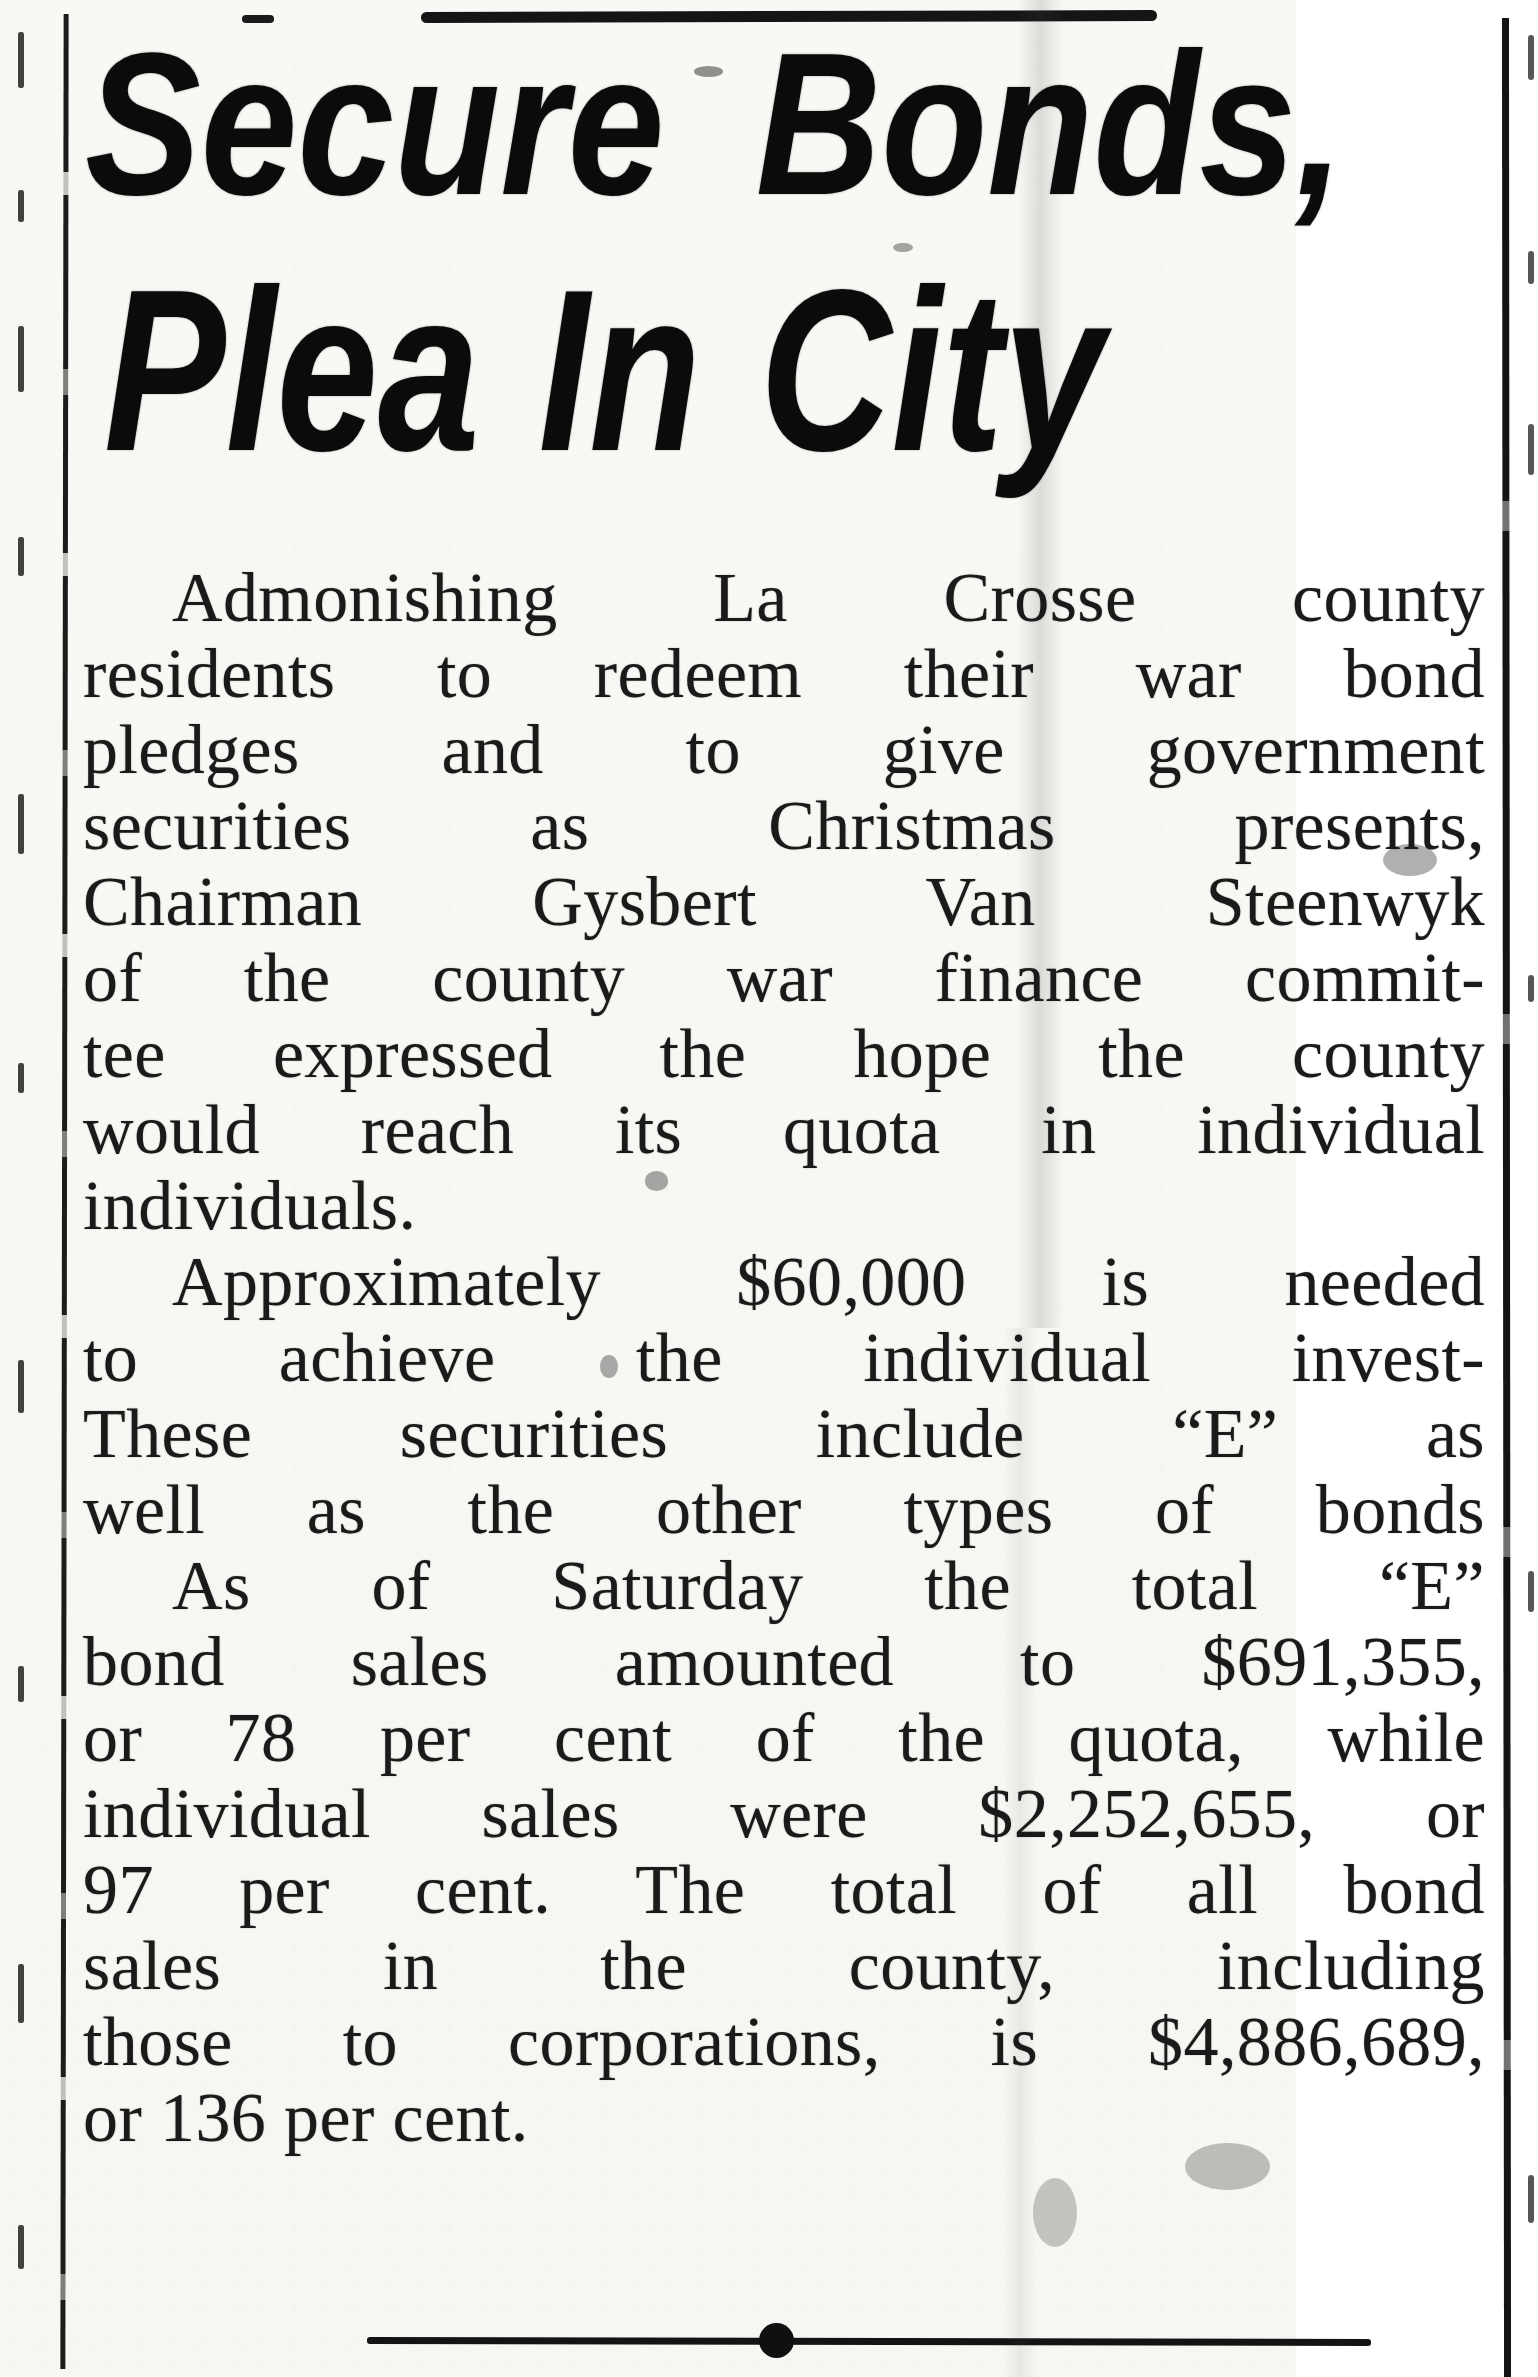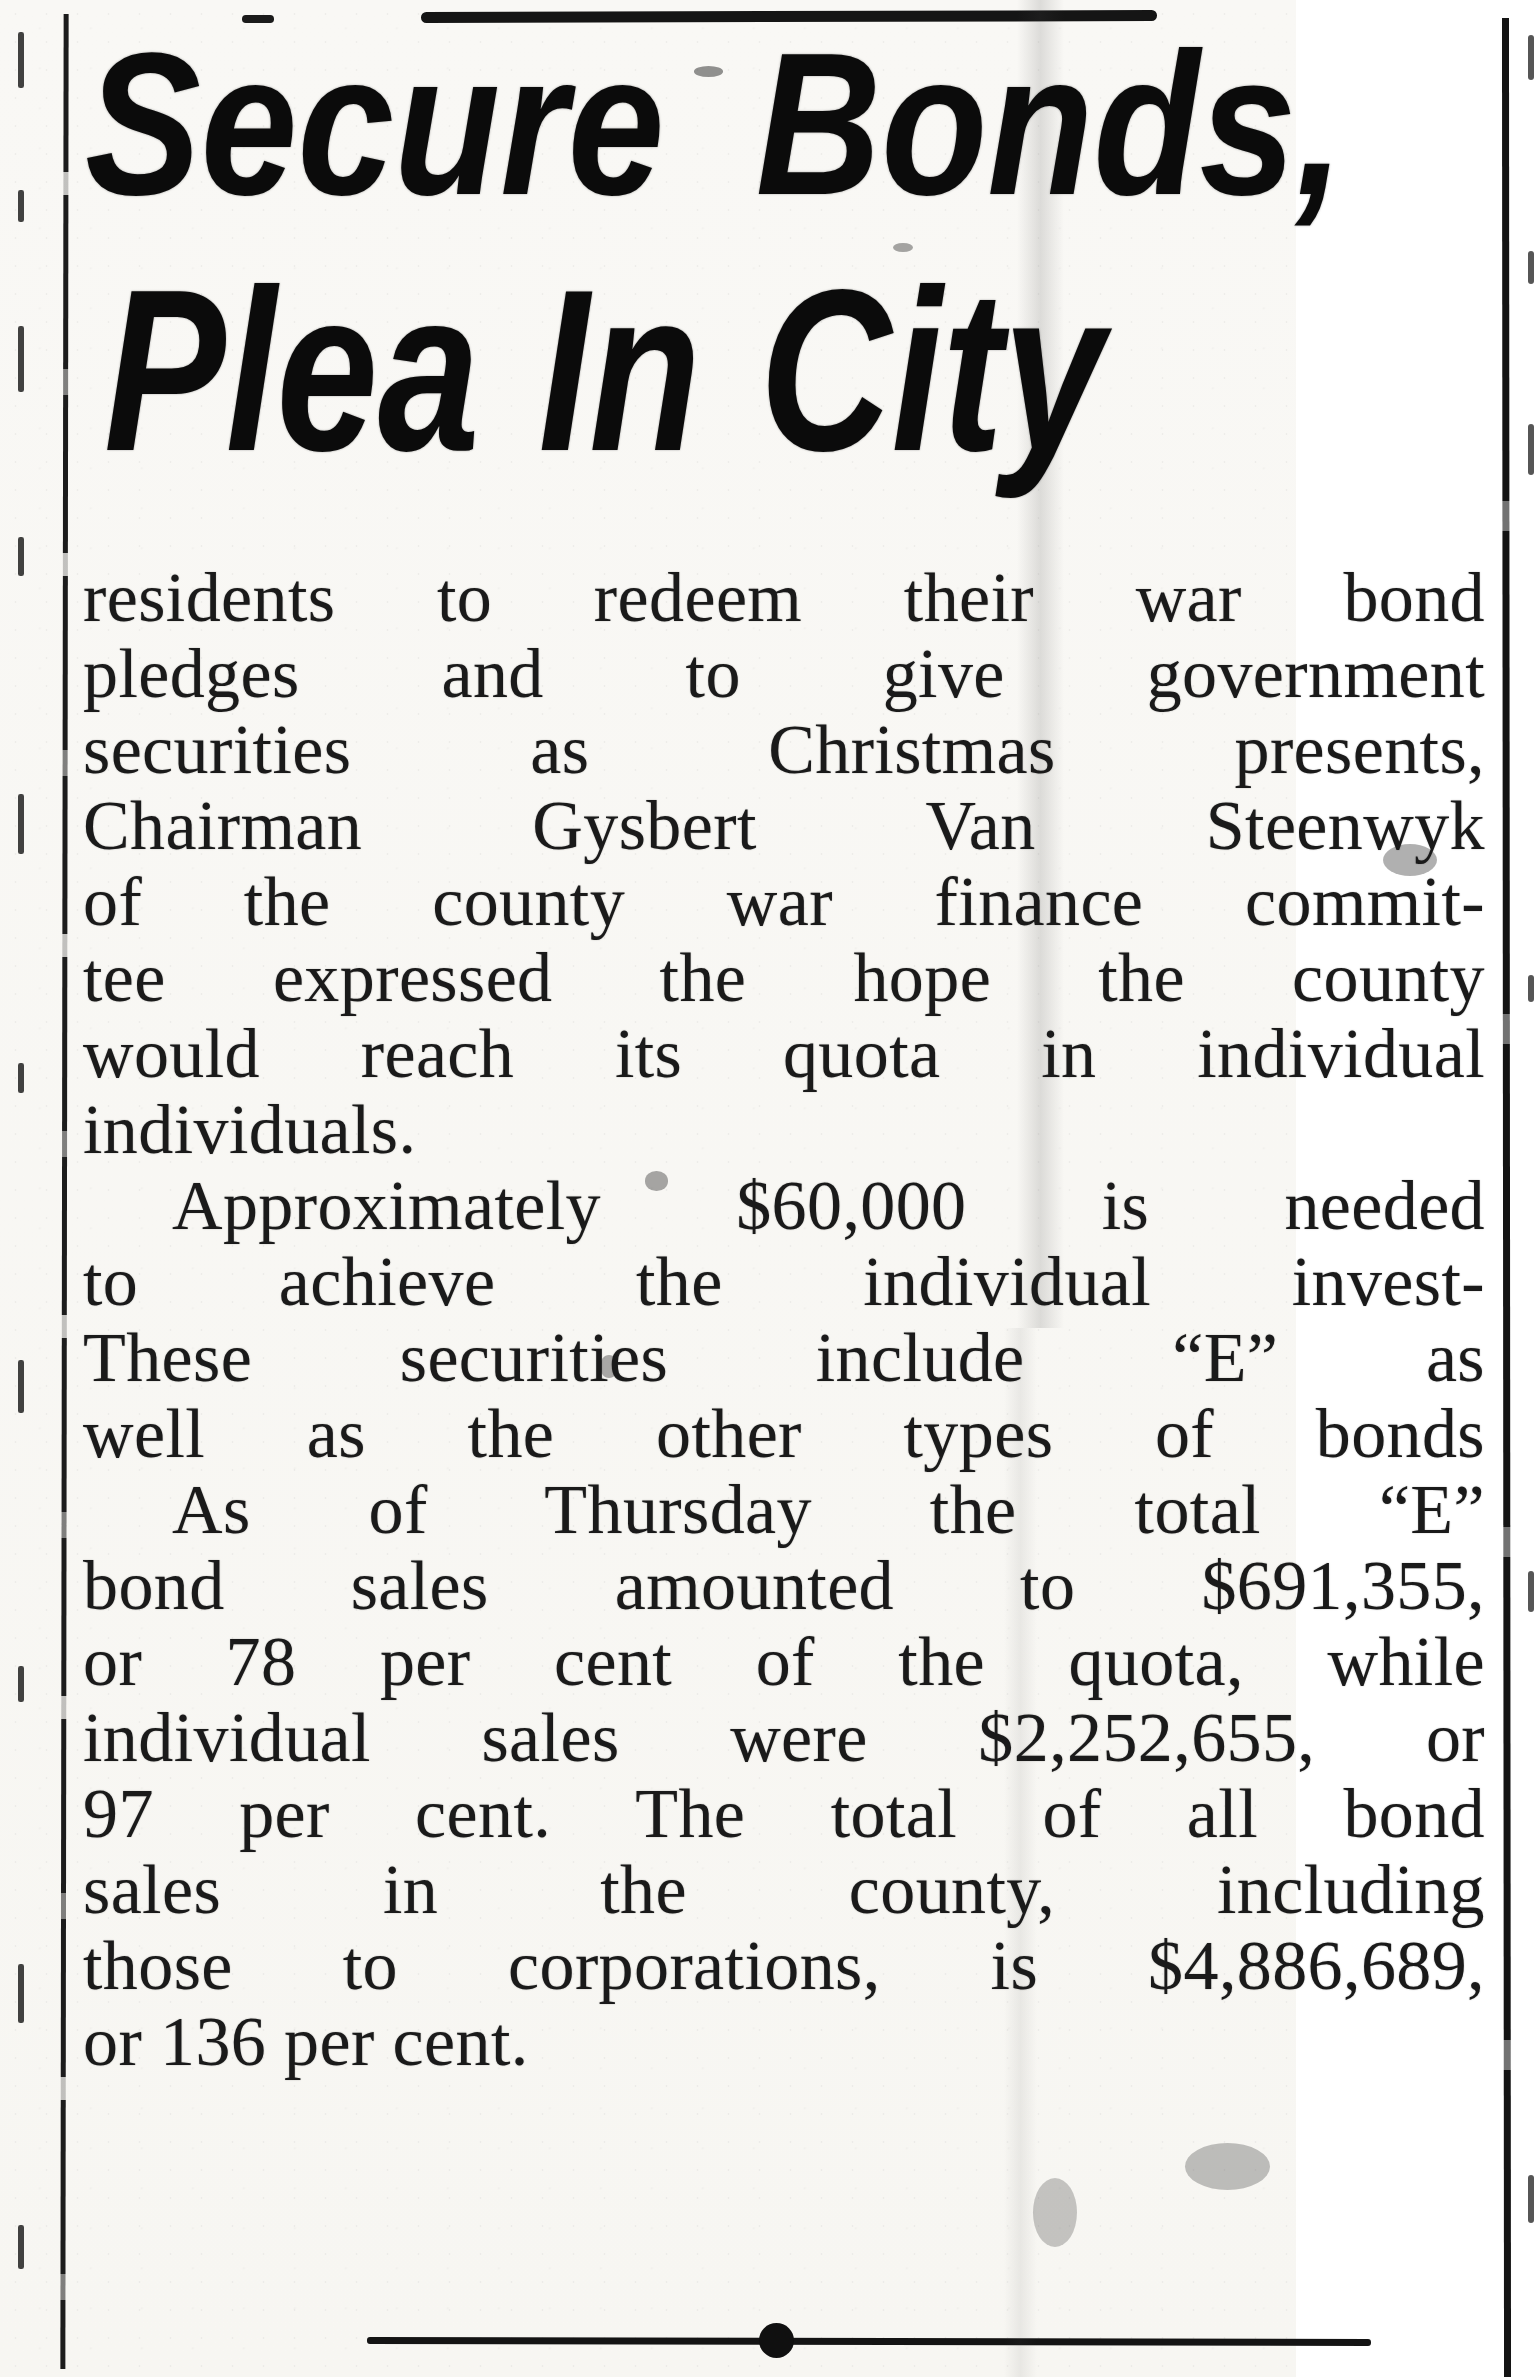--- a/index.html
+++ b/index.html
@@ -114,37 +114,38 @@
   <div class="artifact speck" style="left:645px;top:1171px;width:22.6px;height:19.6px;background:rgba(40,40,40,0.4)"></div>
   <div class="artifact speck" style="left:600px;top:1355px;width:18px;height:22.6px;background:rgba(50,50,50,0.4)"></div>
   <div class="artifact speck" style="left:1185px;top:2143px;width:85px;height:47px;background:rgba(70,70,70,0.33)"></div>
   <div class="artifact speck" style="left:1033px;top:2178px;width:44px;height:69px;background:rgba(60,60,60,0.28)"></div>
 
   <div class="hl" id="hl1">Secure Bonds,</div>
   <div class="hl" id="hl2">Plea In City</div>
 
   <div id="body-col">
     <div>
+        <div class="bline first">Admonishing La Crosse county</div>
         <div class="bline">residents to redeem their war bond</div>
         <div class="bline">pledges and to give government</div>
         <div class="bline">securities as Christmas presents,</div>
         <div class="bline">Chairman Gysbert Van Steenwyk</div>
         <div class="bline">of the county war finance commit-</div>
         <div class="bline">tee expressed the hope the county</div>
         <div class="bline">would reach its quota in individual</div>
         <div class="bline last">individuals.</div>
       </div>
     <div>
         <div class="bline first">Approximately $60,000 is needed</div>
         <div class="bline">to achieve the individual invest-</div>
         <div class="bline">These securities include “E” as</div>
         <div class="bline">well as the other types of bonds</div>
       </div>
     <div>
-        <div class="bline first">As of Thursday the total “E”</div>
+        <div class="bline first">As of Saturday the total “E”</div>
         <div class="bline">bond sales amounted to $691,355,</div>
         <div class="bline">or 78 per cent of the quota, while</div>
         <div class="bline">individual sales were $2,252,655, or</div>
         <div class="bline">97 per cent. The total of all bond</div>
         <div class="bline">sales in the county, including</div>
         <div class="bline">those to corporations, is $4,886,689,</div>
         <div class="bline last">or 136 per cent.</div>
       </div>
   </div>
 

